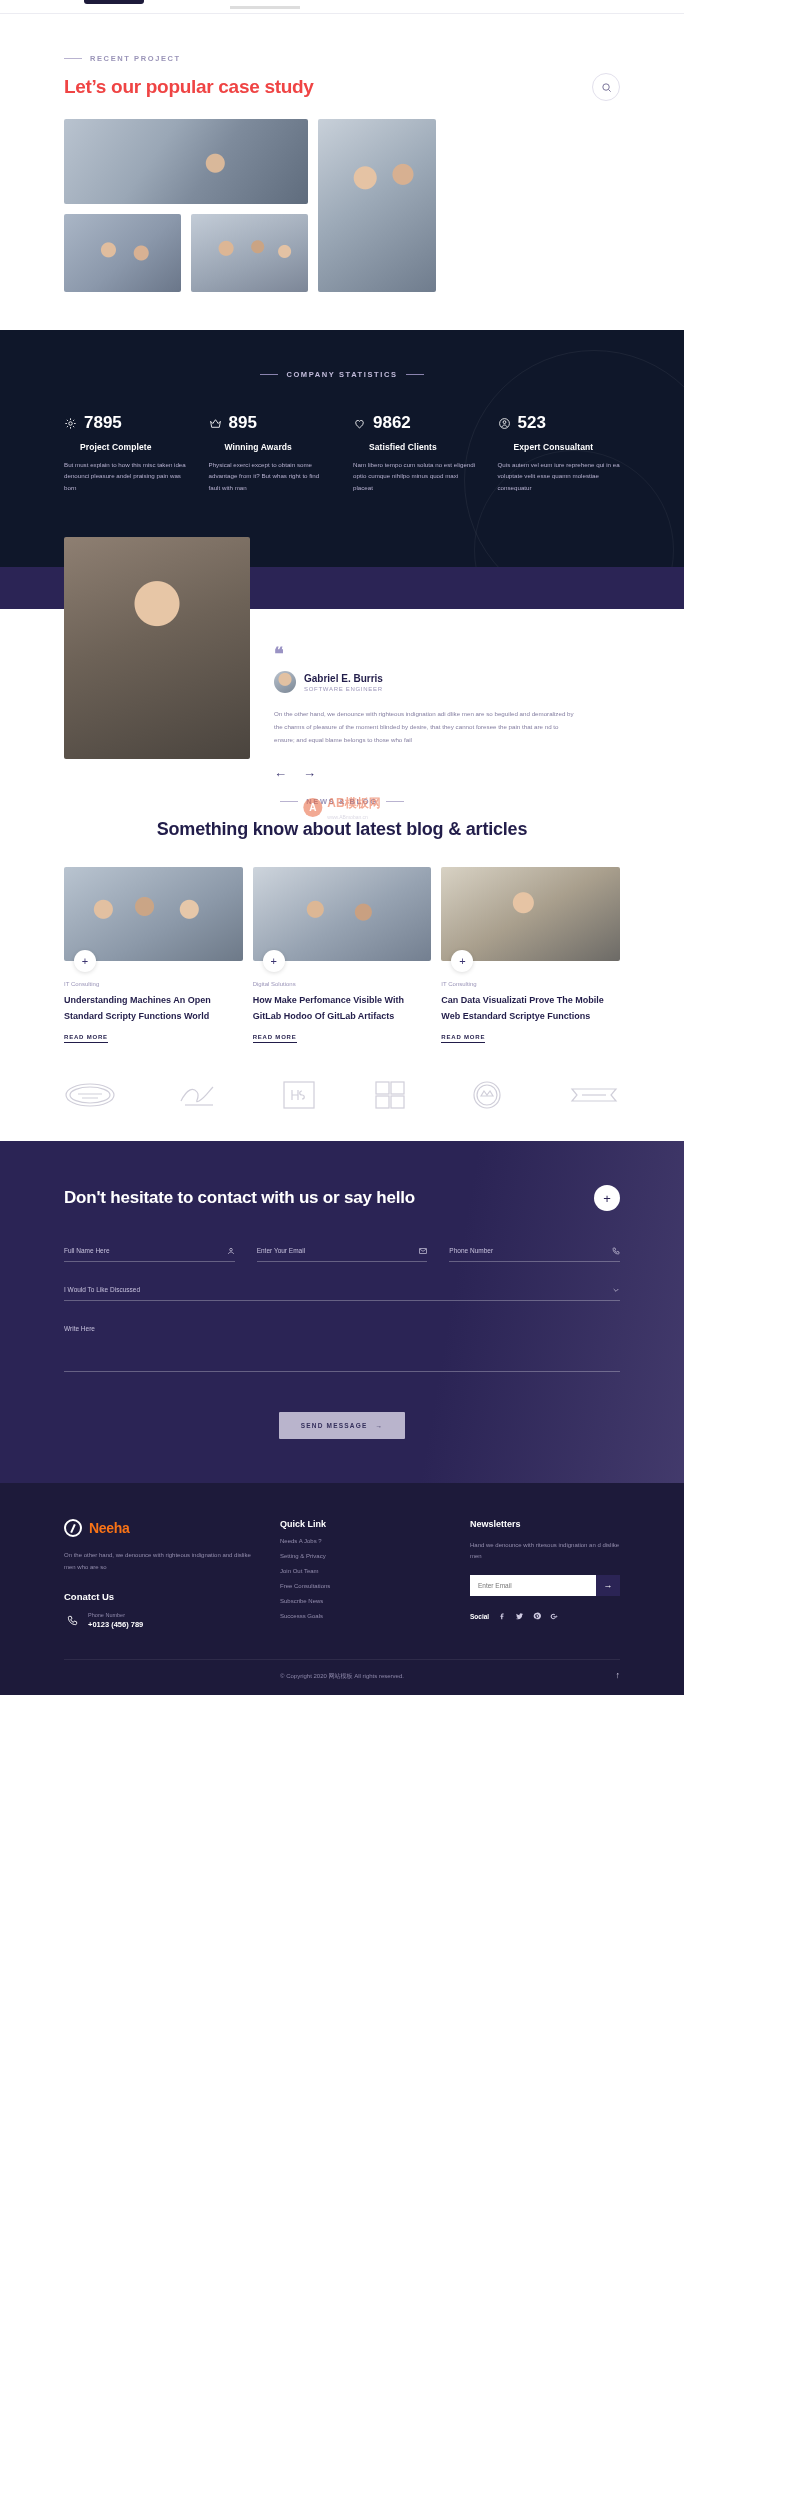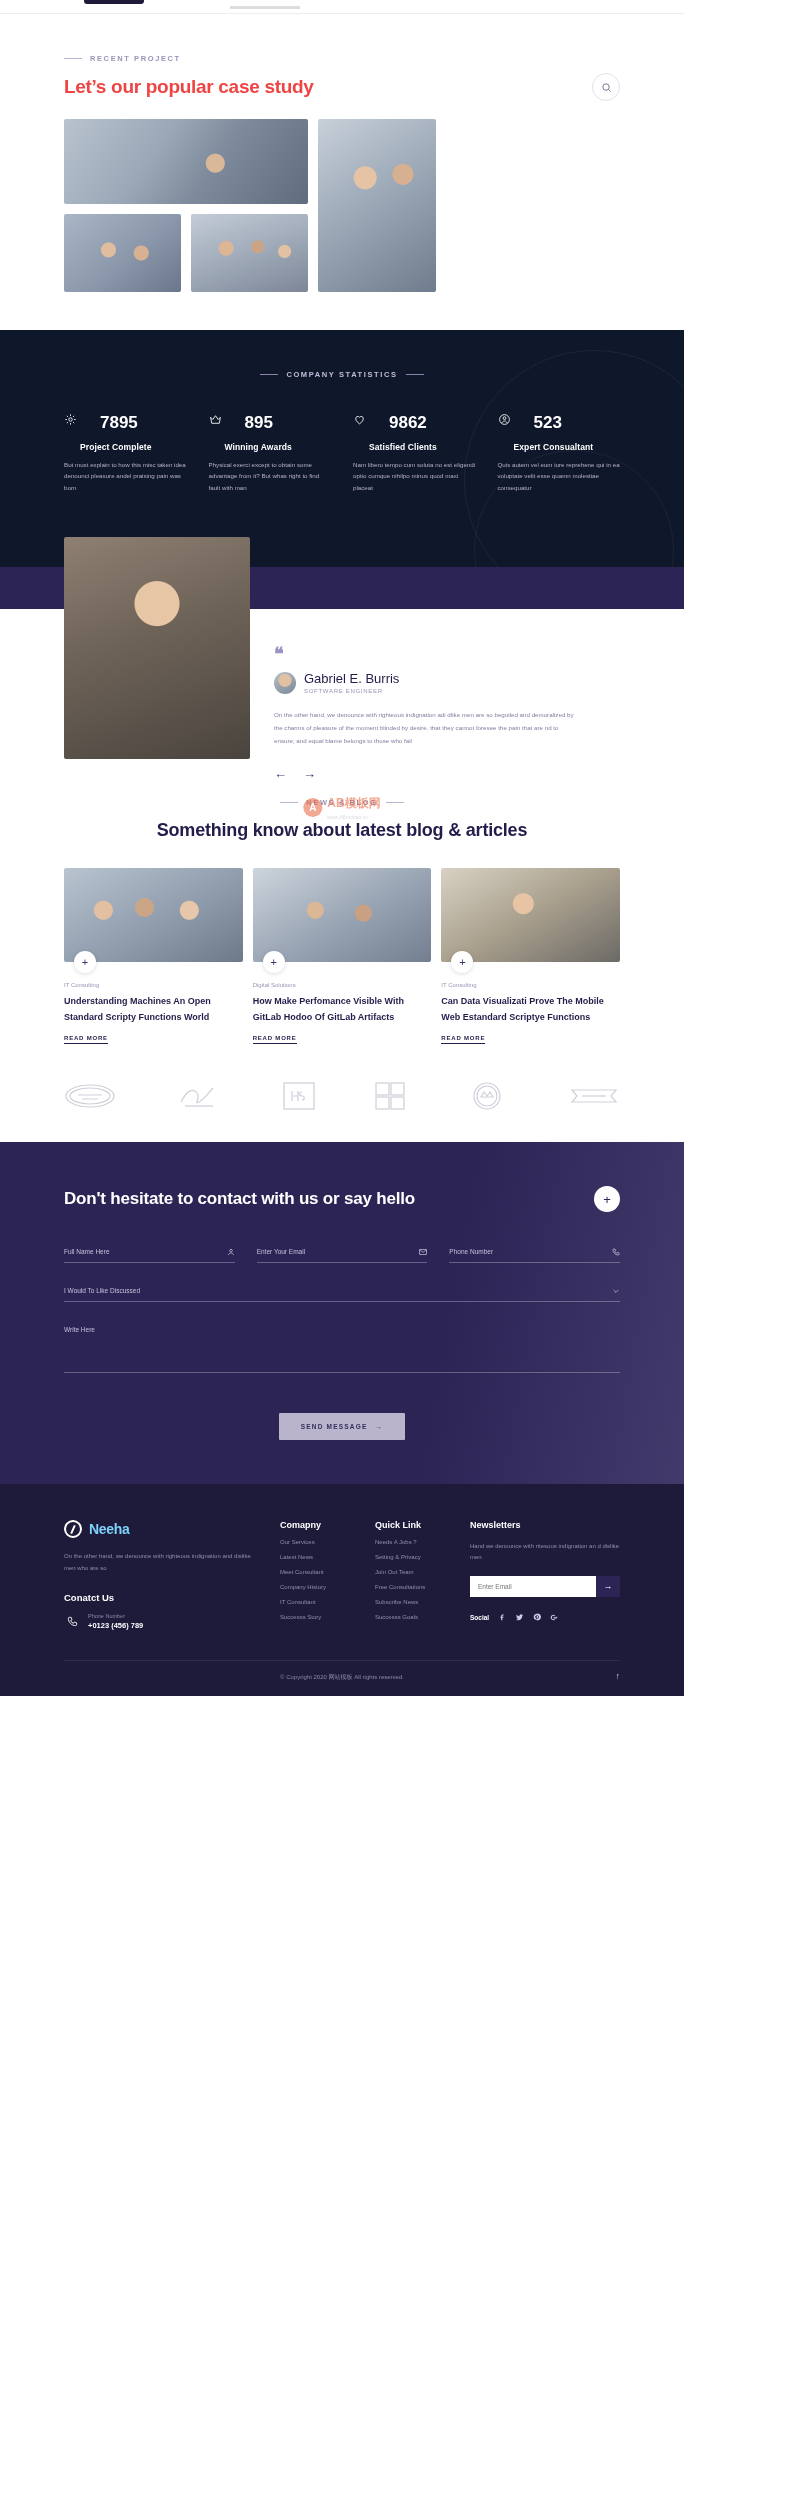--- a/index.html
+++ b/index.html
@@ -57,37 +57,37 @@
 
   
   .sec-stats { background: #0f172a; color: #fff; padding: 40px 64px 74px 64px; position: relative; overflow: hidden; }
   .sec-stats .swirl { position: absolute; right: -40px; top: 20px; width: 260px; height: 260px; border: 1px solid rgba(255,255,255,.06); border-radius: 50%; }
   .sec-stats .swirl2 { position: absolute; right: 10px; top: 120px; width: 200px; height: 200px; border: 1px solid rgba(255,255,255,.05); border-radius: 50%; }
   .stats-eyebrow { justify-content: center; color: #c1bbda; }
   .stats-eyebrow .dash { background: #8a83ae; }
   .stats-title { text-align: center; font-size: 18px; font-weight: bold; line-height: 1.45; margin-top: 12px; letter-spacing: -0.2px; }
   .stats-grid { display: flex; gap: 22px; margin-top: 34px; }
   .stat { flex: 1; }
-  .stat-top { display: flex; align-items: flex-start; gap: 23px; }
+  .stat-top { display: flex; align-items: center; gap: 7px; }
   .stat-num { font-size: 17px; font-weight: bold; }
   .stat-label { font-size: 8.5px; font-weight: bold; margin-top: 9px; letter-spacing: .1px; padding-left: 16px; }
   .stat-desc { font-size: 6.2px; line-height: 1.85; color: #b6b0cf; margin-top: 7px; }
   .ico { width: 13px; height: 13px; color: #fff; }
 
   
   .sec-testi { position: relative; padding: 0 64px; background: linear-gradient(to bottom, #2b2455 0 42px, #ffffff 42px 100%); }
   .testi-wrap { display: flex; gap: 24px; align-items: flex-start; }
   .testi-photo { flex: 0 0 186px; height: 222px; border-radius: 2px; background:
       radial-gradient(circle at 50% 30%, #e7c6a6 0 22px, transparent 23px),
       linear-gradient(160deg,#8e7f72 0%, #6d6257 45%, #4a443e 100%); margin-top: -30px; }
   .testi-body { flex: 1; padding-top: 78px; }
   .quote-mark { font-size: 18px; color: #9a93c4; font-weight: bold; line-height: 1; font-family: "Liberation Serif", serif; }
   .testi-person { display: flex; align-items: center; gap: 8px; margin-top: 8px; }
   .avatar { width: 22px; height: 22px; border-radius: 50%; background: radial-gradient(circle at 50% 38%, #e2c1a2 0 6px, transparent 7px), linear-gradient(150deg,#b9c2cd,#7b8795); }
-  .testi-name { font-size: 13px; font-weight: normal; color: #221d4a; }
+  .testi-name { font-size: 10px; font-weight: bold; color: #221d4a; }
   .testi-role { font-size: 6px; color: #9a94b8; letter-spacing: .7px; margin-top: 2px; text-transform: uppercase; }
   .testi-text { font-size: 6.2px; line-height: 2.1; color: #837da0; margin-top: 14px; max-width: 300px; }
   .testi-arrows { display: flex; gap: 16px; margin-top: 20px; color: #2a2250; }
   .arrow-btn { font-size: 13px; line-height: 1; color: #3b3470; }
 
   
   .watermark { position: absolute; left: 50%; transform: translateX(-50%); top: 228px; display: flex; align-items: center; gap: 5px; opacity: .55; }
   .wm-circle { width: 19px; height: 19px; border-radius: 50%; background: #e8643c; color: #fff; font-size: 10px; font-weight: bold; display: flex; align-items: center; justify-content: center; }
   .wm-text { font-size: 12px; font-weight: bold; color: #e8643c; }
   .wm-sub { font-size: 5px; color: #bdb9cd; margin-top: 2px; }
@@ -131,21 +131,21 @@
   .send-wrap { display: flex; justify-content: center; margin-top: 40px; }
   .send-btn { background: #b9b4cc; color: #35305c; font-size: 6.5px; font-weight: bold; letter-spacing: 1.2px; padding: 10px 22px; border: 0; border-radius: 1px; display: flex; align-items: center; gap: 8px; }
 
   
   .footer { background: #1d1a3a; color: #cfcbe2; padding: 36px 64px 0 64px; }
   .footer-grid { display: flex; gap: 26px; }
   .f-col-brand { flex: 0 0 190px; }
   .f-logo { display: flex; align-items: center; gap: 7px; }
   .f-logo-mark { width: 18px; height: 18px; border-radius: 50%; border: 2px solid #fff; position: relative; }
   .f-logo-mark:after { content:""; position: absolute; left: 6px; top: 3px; width: 2px; height: 9px; background: #fff; transform: rotate(24deg); }
-  .f-logo-text { font-size: 14px; font-weight: bold; color: #7dd3fc; letter-spacing: -.3px; }
+  .f-logo-text { font-size: 14px; font-weight: bold; color: #f97316; letter-spacing: -.3px; }
   .f-about { font-size: 6px; line-height: 2; color: #938dad; margin-top: 12px; }
   .f-contact-title { font-size: 9.5px; font-weight: bold; color: #fff; margin-top: 18px; }
   .f-phone-row { display: flex; align-items: center; gap: 8px; margin-top: 10px; }
   .f-phone-ico { width: 16px; height: 16px; border-radius: 3px; display: flex; align-items: center; justify-content: center; color: #fff; }
   .f-phone-lbl { font-size: 5.5px; color: #8e88aa; }
   .f-phone-num { font-size: 7.5px; color: #fff; font-weight: bold; margin-top: 2px; }
   .f-col { flex: 1; }
   .f-head { font-size: 9px; font-weight: bold; color: #fff; }
   .f-link { font-size: 6px; color: #938dad; margin-top: 9px; }
   .f-col-news { flex: 0 0 150px; }
@@ -436,29 +436,20 @@
               <path d="M5 3h4l2 5-3 2c1 3 3 5 6 6l2-3 5 2v4c0 1-1 2-2 2C10 21 3 14 3 5c0-1 1-2 2-2z"></path>
             </svg>
           </div>
           <div>
             <div class="f-phone-lbl">Phone Number</div>
             <div class="f-phone-num">+0123 (456) 789</div>
           </div>
         </div>
       </div>
 
-      <div class="f-col">
-        <div class="f-head">Comapny</div>
-        <div class="f-link">Our Services</div>
-        <div class="f-link">Latest News</div>
-        <div class="f-link">Meet Consultant</div>
-        <div class="f-link">Company History</div>
-        <div class="f-link">IT Consultant</div>
-        <div class="f-link">Successs Story</div>
-      </div>
 
       <div class="f-col">
         <div class="f-head">Quick Link</div>
         <div class="f-link">Needs A Jobs ?</div>
         <div class="f-link">Setting &amp; Privacy</div>
         <div class="f-link">Join Out Team</div>
         <div class="f-link">Free Consultations</div>
         <div class="f-link">Subscribe News</div>
         <div class="f-link">Successs Goals</div>
       </div>

